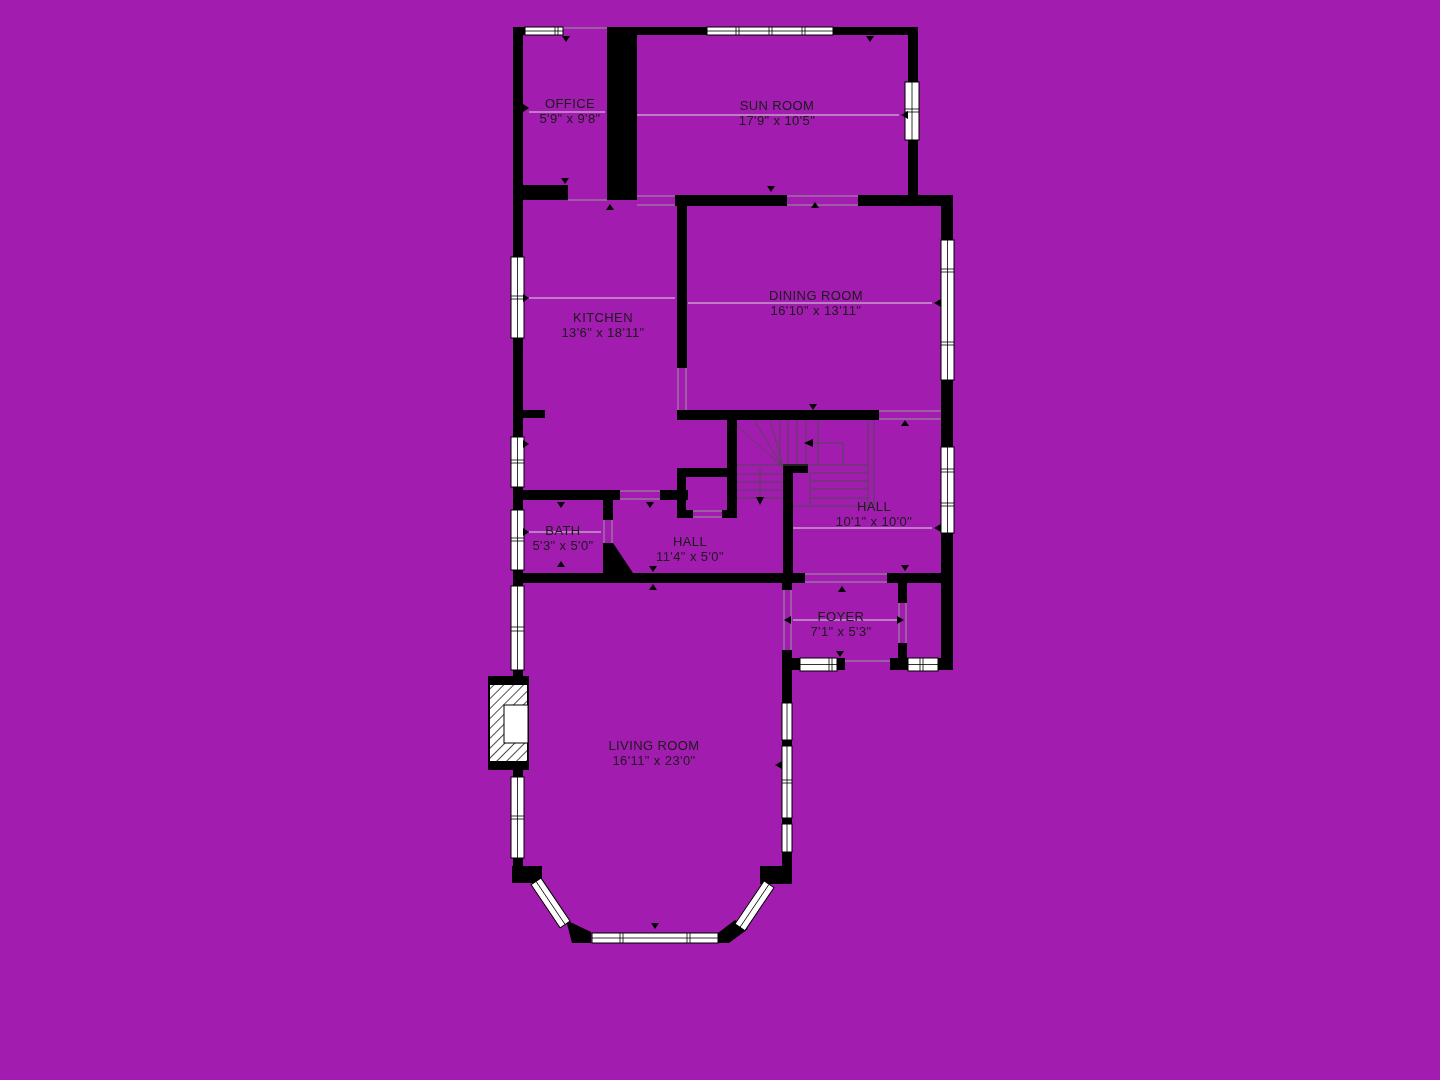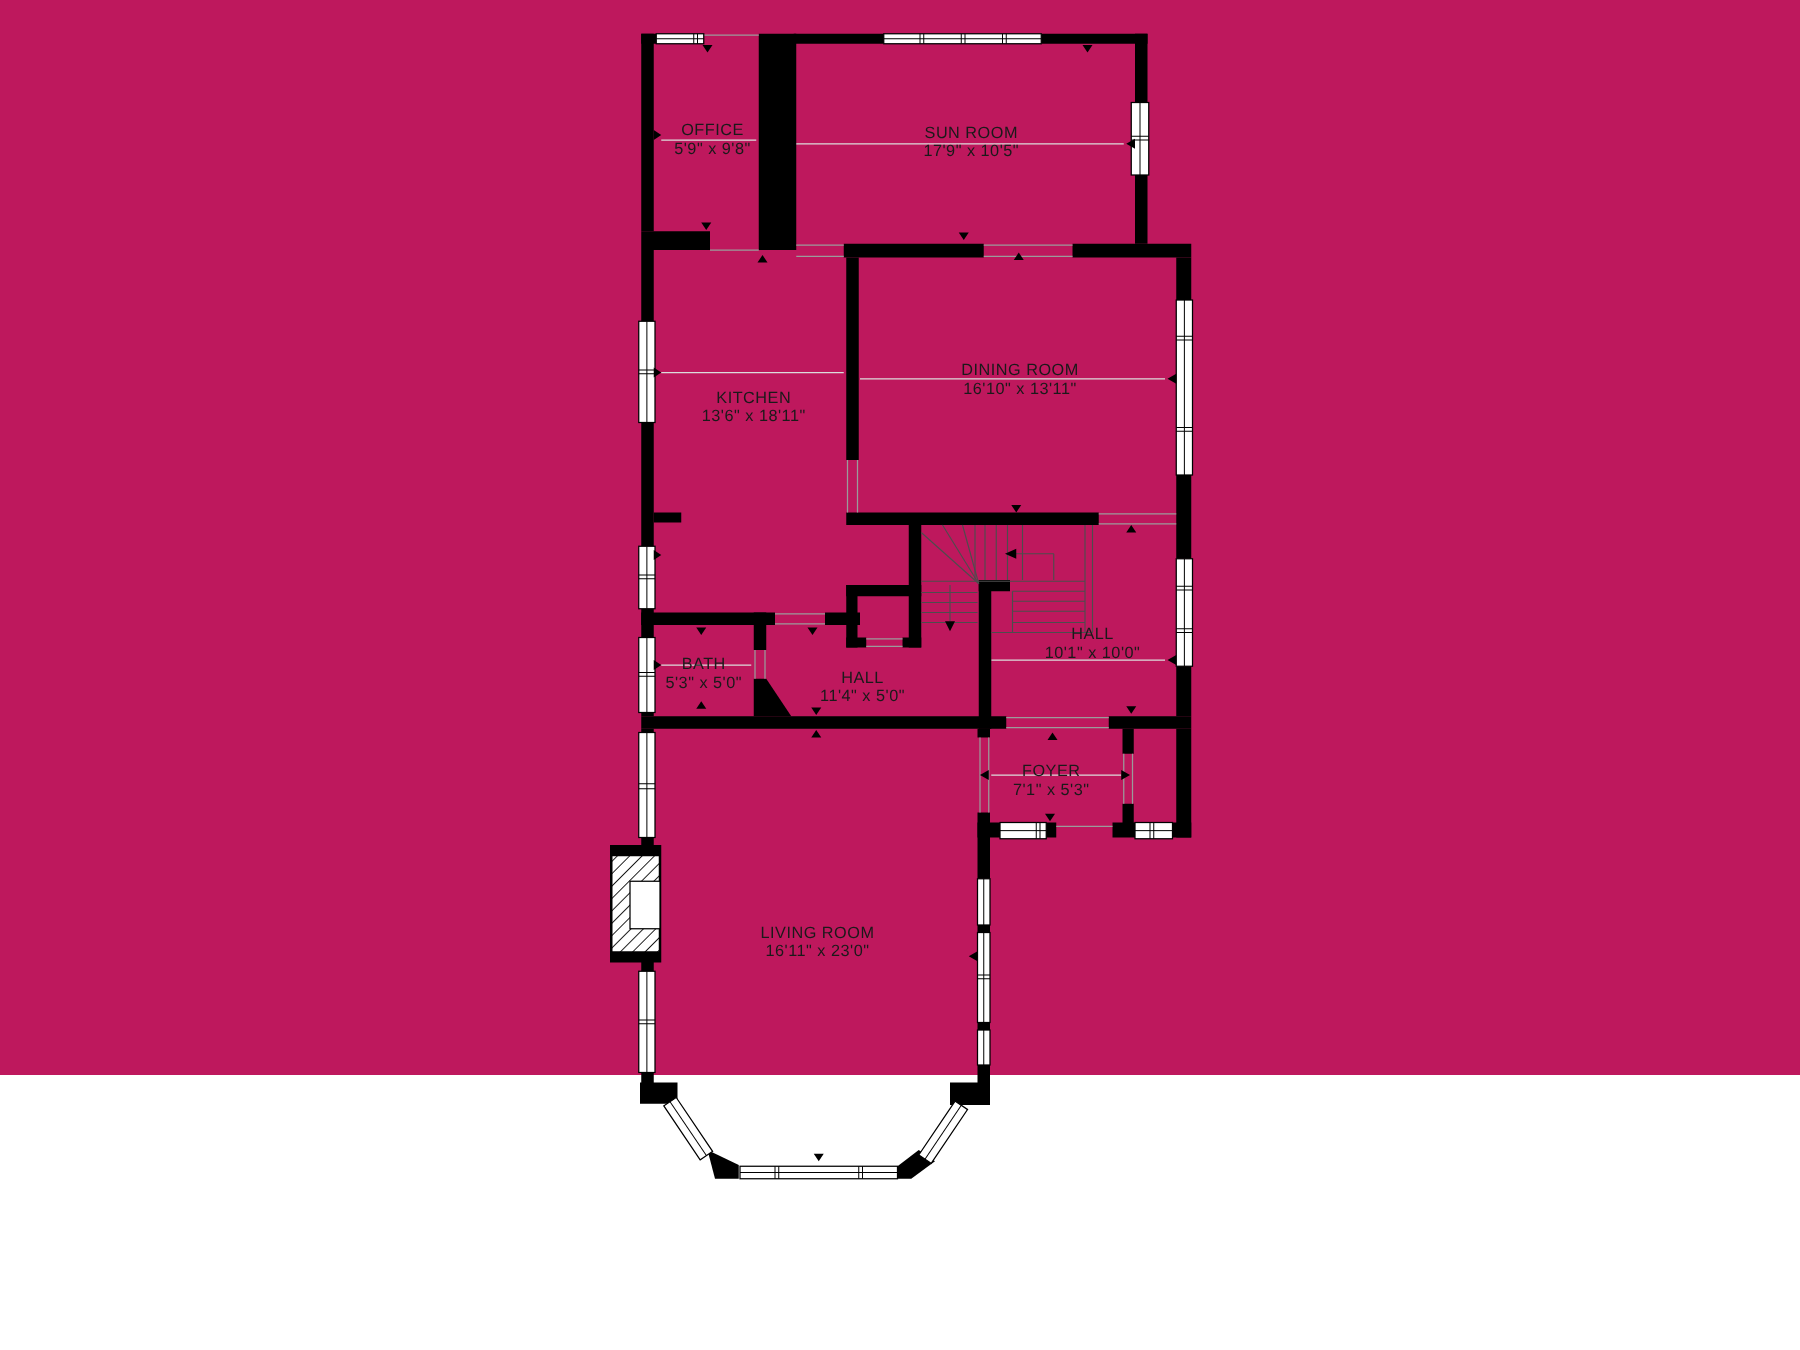--- a/index.html
+++ b/index.html
@@ -7,22 +7,22 @@
     padding: 0;
     background: #ffffff;
     width: 1440px;
     height: 1080px;
     overflow: hidden;
     font-family: "Liberation Sans", sans-serif;
   }
   .canvas {
     position: relative;
     width: 1440px;
-    height: 860px;
-    background: #be185d;
+    height: 1080px;
+    background: #a21caf;
   }
   svg { display: block; }
   .wall { fill: #000000; stroke: none; }
   .win { fill: #ffffff; stroke: #000000; stroke-width: 1; }
   .wl  { stroke: #000000; stroke-width: 0.8; fill: none; }
   .wdiv{ stroke: #000000; stroke-width: 0.8; fill: none; }
   .open{ stroke: #9b9b9b; stroke-width: 1; fill: none; }
   .dim { stroke: #dcdcdc; stroke-width: 1; fill: none; }
   .stair { stroke: #4d4d4d; stroke-width: 0.9; fill: none; }
   .marker { fill: #000000; stroke: none; }

